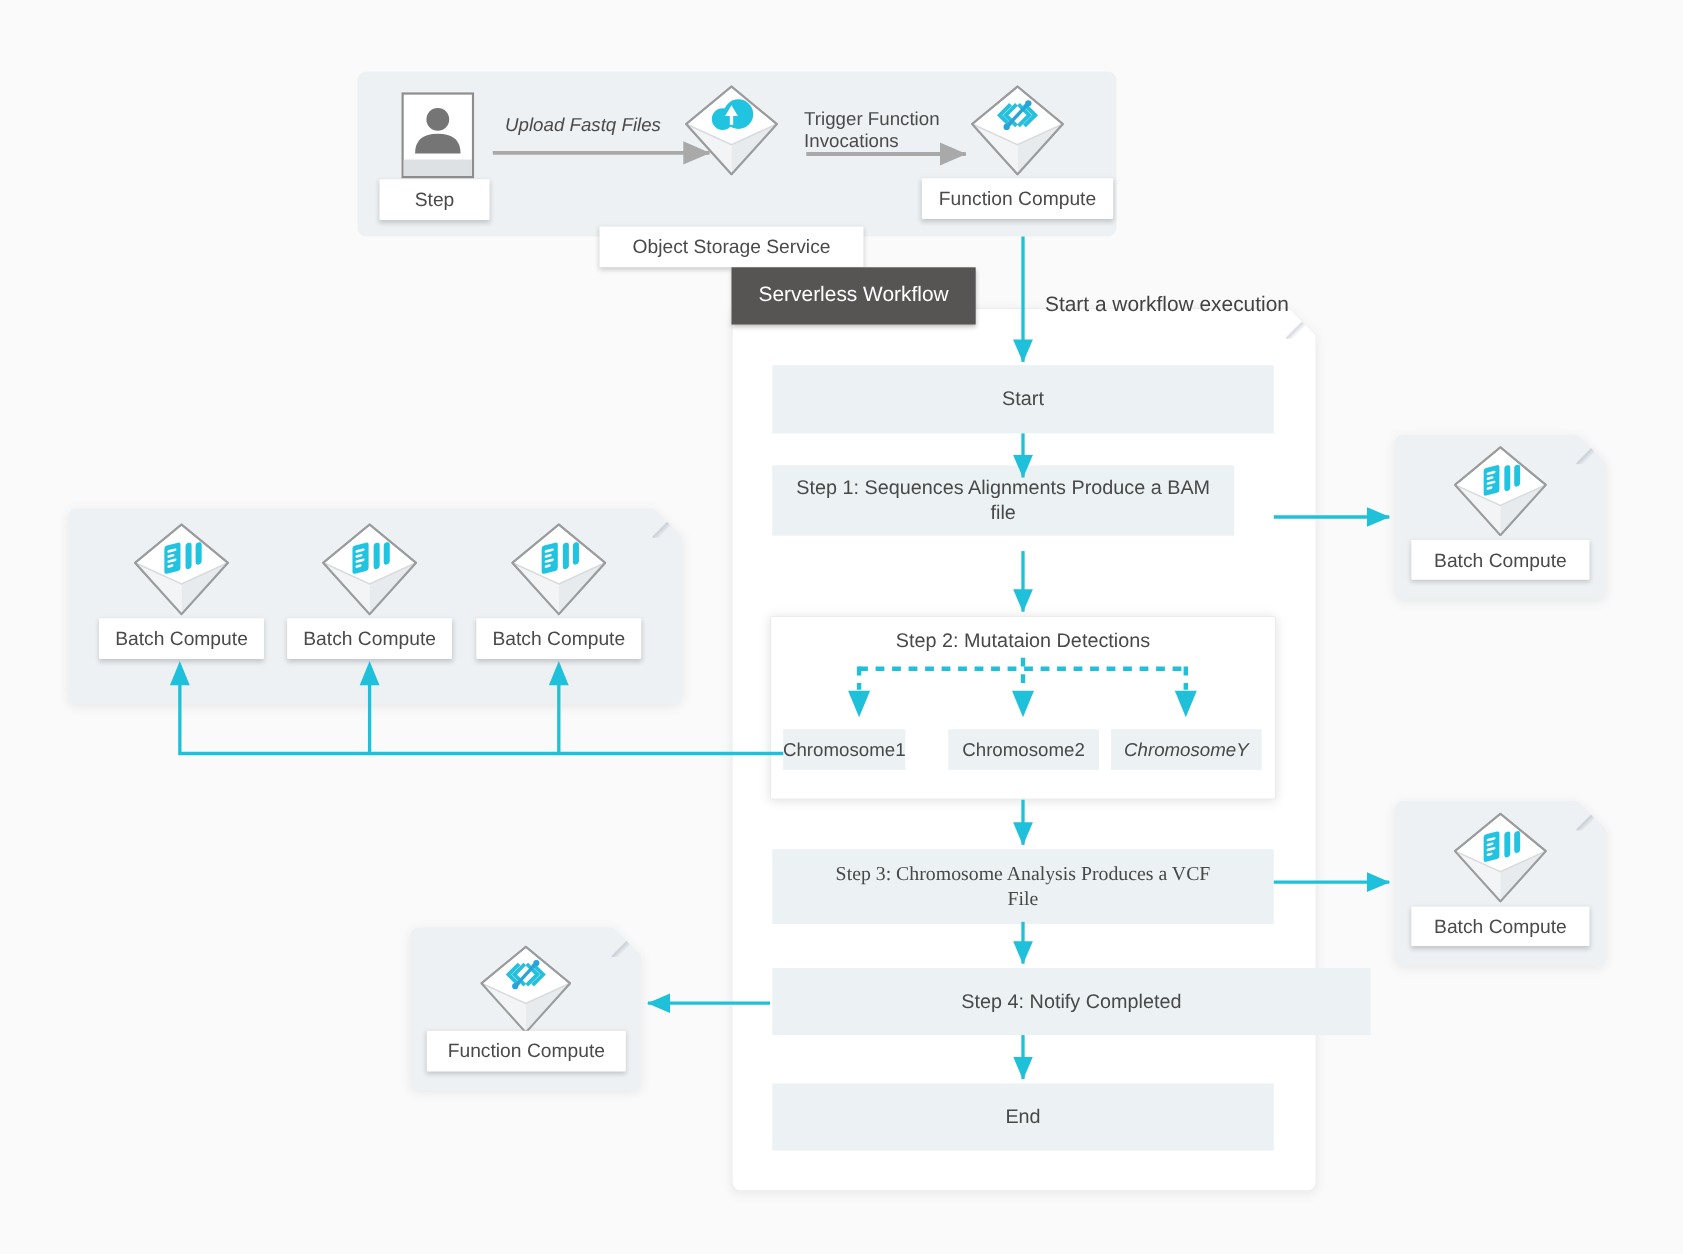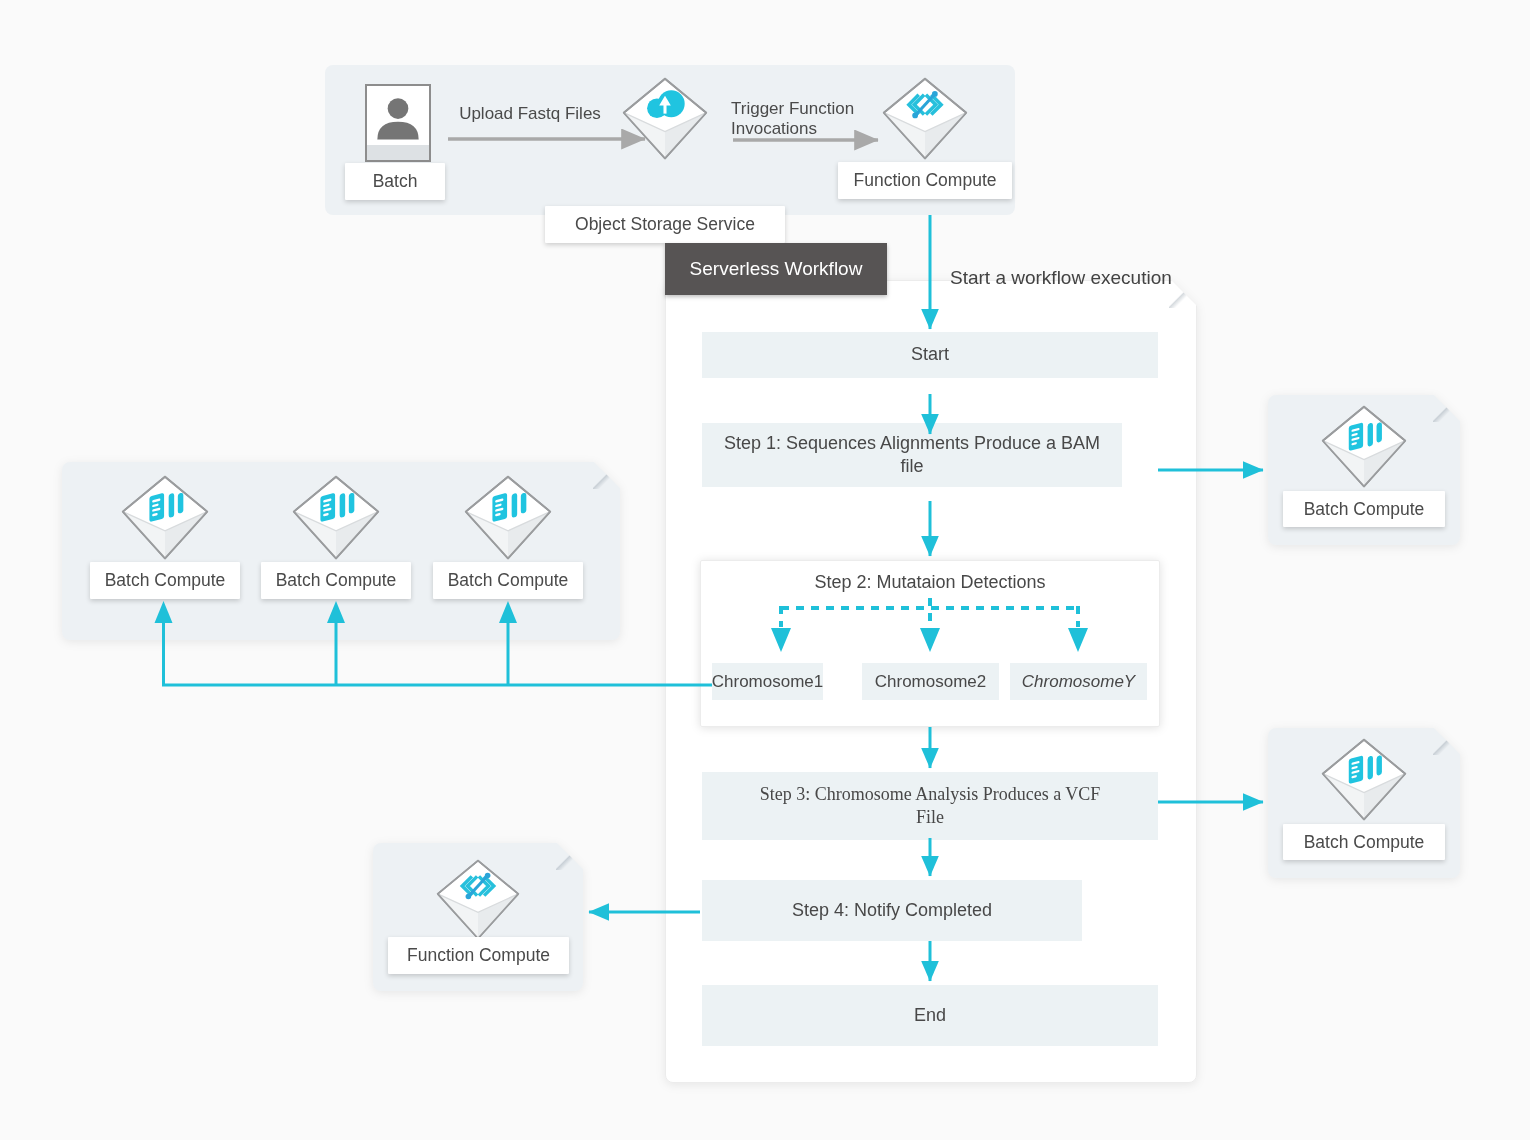--- a/index.html
+++ b/index.html
@@ -114,23 +114,23 @@
 </svg>
 
 <div class="plain-panel" style="left:325px;top:65px;width:690px;height:150px;"></div>
 
 <div class="users-box" style="left:365px;top:84px;width:66px;height:78px;">
   <svg width="62" height="60" viewBox="0 0 66 60" style="position:absolute;left:0;top:1px;">
       <use href="#icon-user"></use>
     </svg>
   <div class="users-strip"></div>
 </div>
-<div class="nlabel" style="left:345px;top:163px;width:100px;height:37px;">Batch</div>
-
-<div class="edge-label" style="left:440px;top:104px;width:180px;text-align:center;">Upload Fastq Files</div>
+<div class="nlabel" style="left:345px;top:163px;width:100px;height:37px;">Step</div>
+
+<div class="edge-label" style="left:440px;top:104px;width:180px;text-align:center;font-style:italic;">Upload Fastq Files</div>
 
 <svg class="cube" style="left:620px;top:76px;" width="90" height="86" viewBox="0 0 100 96">
     <use href="#icon-oss"></use>
   </svg>
 <div class="nlabel" style="left:545px;top:162px;width:240px;height:37px;margin-top:44px;">Object Storage Service</div>
 
 <div class="edge-label" style="left:731px;top:99px;width:152px;">Trigger Function Invocations</div>
 
 <svg class="cube" style="left:880px;top:76px;" width="90" height="86" viewBox="0 0 100 96">
     <use href="#icon-fc"></use>
@@ -138,37 +138,37 @@
 <div class="nlabel" style="left:838px;top:162px;width:174px;height:37px;">Function Compute</div>
 
 <div class="shadow-wrap" style="left:665px;top:280px;width:532px;height:803px;">
   <div class="panel white">
       <div class="fold"></div>
     </div>
 </div>
 <div class="sw-title" style="left:665px;top:243px;width:222px;height:52px;">Serverless Workflow</div>
 <div class="exec-label" style="left:950px;top:235px;width:260px;">Start a workflow execution</div>
 
-<div class="step" style="left:702px;top:332px;width:456px;height:46px;">Start</div>
+<div class="step" style="left:702px;top:332px;width:456px;height:62px;">Start</div>
 <div class="step" style="left:702px;top:423px;width:420px;height:64px;">
     <span style="max-width:398px;">Step 1: Sequences Alignments Produce a BAM file</span>
   </div>
 
 <div class="shadow-wrap" style="left:700px;top:560px;width:460px;height:167px;filter:drop-shadow(0 1px 5px rgba(0,0,0,0.12));">
   <div class="panel white" style="clip-path:none;border-radius:2px;"></div>
 </div>
 <div class="step2-title" style="left:700px;top:572px;width:460px;">Step 2: Mutataion Detections</div>
 <div class="chrom" style="left:712px;top:663px;width:111px;height:37px;">Chromosome1</div>
 <div class="chrom" style="left:862px;top:663px;width:137px;height:37px;">Chromosome2</div>
 <div class="chrom" style="left:1010px;top:663px;width:137px;height:37px;font-style:italic;">ChromosomeY</div>
 
 <div class="step" style="left:702px;top:772px;width:456px;height:68px;font-family:Liberation Serif, serif;">
     <span style="max-width:362px;">Step 3: Chromosome Analysis Produces a VCF File</span>
   </div>
-<div class="step" style="left:702px;top:880px;width:380px;height:61px;">Step 4: Notify Completed</div>
+<div class="step" style="left:702px;top:880px;width:544px;height:61px;">Step 4: Notify Completed</div>
 <div class="step" style="left:702px;top:985px;width:456px;height:61px;">End</div>
 
 <div class="shadow-wrap" style="left:1268px;top:395px;width:192px;height:150px;">
   <div class="panel">
       <div class="fold"></div>
     </div>
 </div>
 <svg class="cube" style="left:1319px;top:404px;" width="90" height="86" viewBox="0 0 100 96">
     <use href="#icon-batch"></use>
   </svg>

